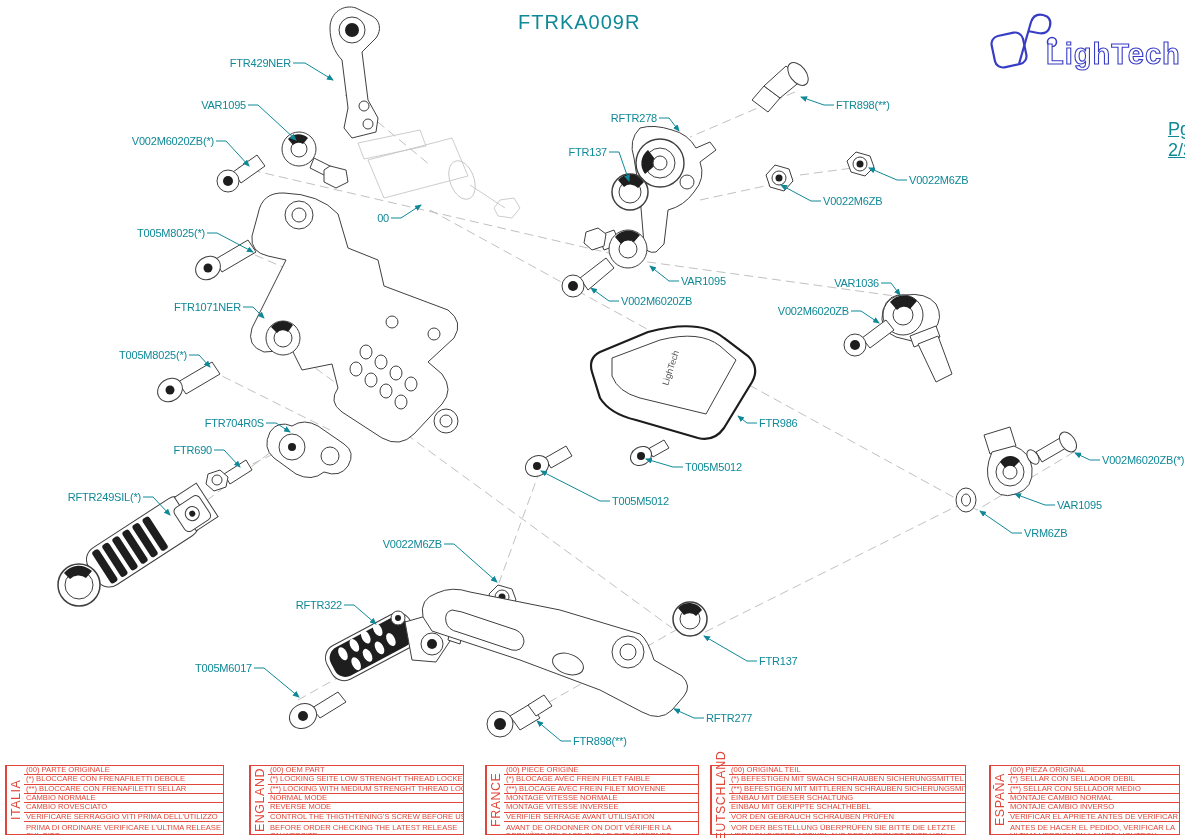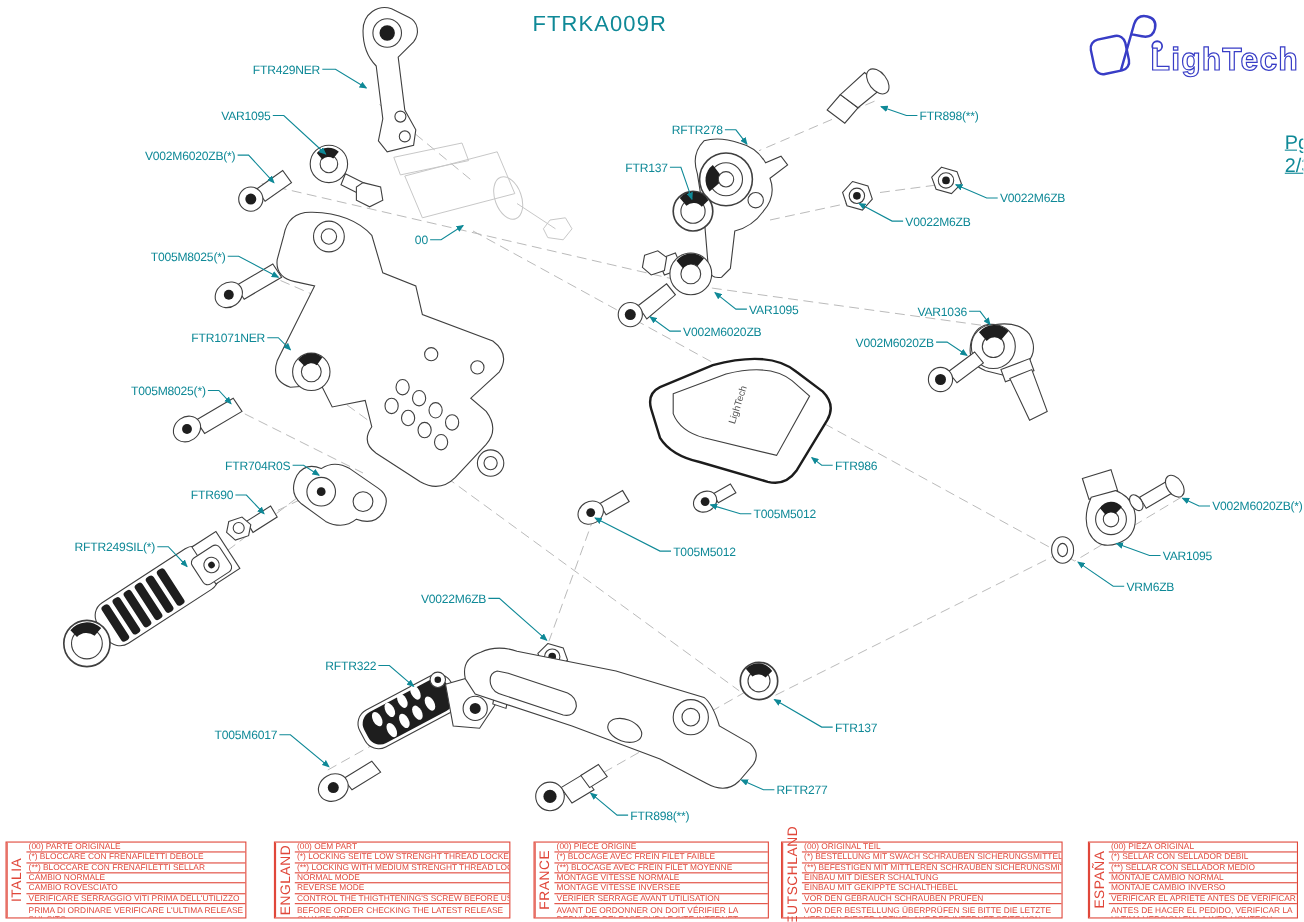--- a/index.html
+++ b/index.html
@@ -12,21 +12,21 @@
   #page{position:relative;width:1185px;height:838px;background:#fff;overflow:hidden;
         font-family:"Liberation Sans",sans-serif;}
   #diagram{position:absolute;left:0;top:0;}
   .leader{fill:none;stroke:var(--teal);stroke-width:1;}
   .callout-text{fill:var(--teal);font-family:"Liberation Sans",sans-serif;font-size:11px;letter-spacing:-0.2px;}
   .dash{fill:none;stroke:#b9b9b9;stroke-width:0.9;stroke-dasharray:9 5;}
   .part{fill:#fff;stroke:var(--ink);stroke-width:1;}
   .part-heavy{fill:#fff;stroke:#1c1c1c;stroke-width:2.2;}
   .dark{fill:#1e1e1e;stroke:none;}
   .ghost{fill:none;stroke:#c6c6c6;stroke-width:0.9;}
-  #page-title{position:absolute;left:484px;top:11px;color:var(--teal);
+  #page-title{position:absolute;left:518px;top:11px;color:var(--teal);
       font-size:20px;letter-spacing:1px;}
   #page-num{position:absolute;left:1168px;top:119px;color:var(--teal);font-size:18px;text-decoration:underline;}
   #logo{position:absolute;left:978px;top:6px;}
   
   .lang-table{position:absolute;top:765px;height:70px;border:1px solid var(--red);
       display:flex;color:var(--red);background:#fff;box-sizing:border-box;}
   .lang-cell{width:17px;border-right:1px solid var(--red);writing-mode:vertical-rl;
       transform:rotate(180deg);font-size:12.5px;letter-spacing:0.5px;display:flex;
       align-items:center;justify-content:center;}
   .rows{flex:1;display:flex;flex-direction:column;min-width:0;justify-content:center;}
@@ -483,21 +483,21 @@
           <div class="tbl-row">MONTAGE VITESSE NORMALE</div>
           <div class="tbl-row">MONTAGE VITESSE INVERSEE</div>
           <div class="tbl-row">VERIFIER SERRAGE AVANT UTILISATION</div>
           <div class="tbl-row last">AVANT DE ORDONNER ON DOIT VÉRIFIER LA DERNIÈRE RELEASE SUR LE SITE INTERNET</div>
         </div>
       </div>
       <div class="lang-table" style="left: 710px; width: 256px;">
         <div class="lang-cell">DEUTSCHLAND</div>
         <div class="rows">
           <div class="tbl-row">(00) ORIGINAL TEIL</div>
-          <div class="tbl-row">(*)  BESTELLUNG MIT SWACH SCHRAUBEN SICHERUNGSMITTEL</div>
+          <div class="tbl-row">(*)  BEFESTIGEN MIT SWACH SCHRAUBEN SICHERUNGSMITTEL</div>
           <div class="tbl-row">(**) BEFESTIGEN MIT MITTLEREN SCHRAUBEN SICHERUNGSMITTEL</div>
           <div class="tbl-row">EINBAU MIT DIESER SCHALTUNG</div>
           <div class="tbl-row">EINBAU MIT GEKIPPTE SCHALTHEBEL</div>
           <div class="tbl-row">VOR DEN GEBRAUCH SCHRAUBEN PRÜFEN</div>
           <div class="tbl-row last">VOR DER BESTELLUNG ÜBERPRÜFEN SIE BITTE DIE LETZTE VERSION DIESER ARTIKEL AUF DER INTERNET SEITE VON LIGHTECH</div>
         </div>
       </div>
       <div class="lang-table" style="left: 989px; width: 191px;">
         <div class="lang-cell">ESPAÑA</div>
         <div class="rows">

